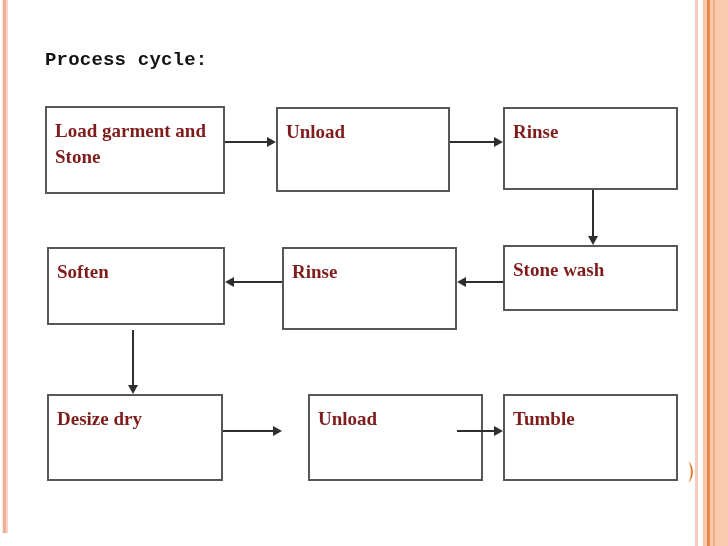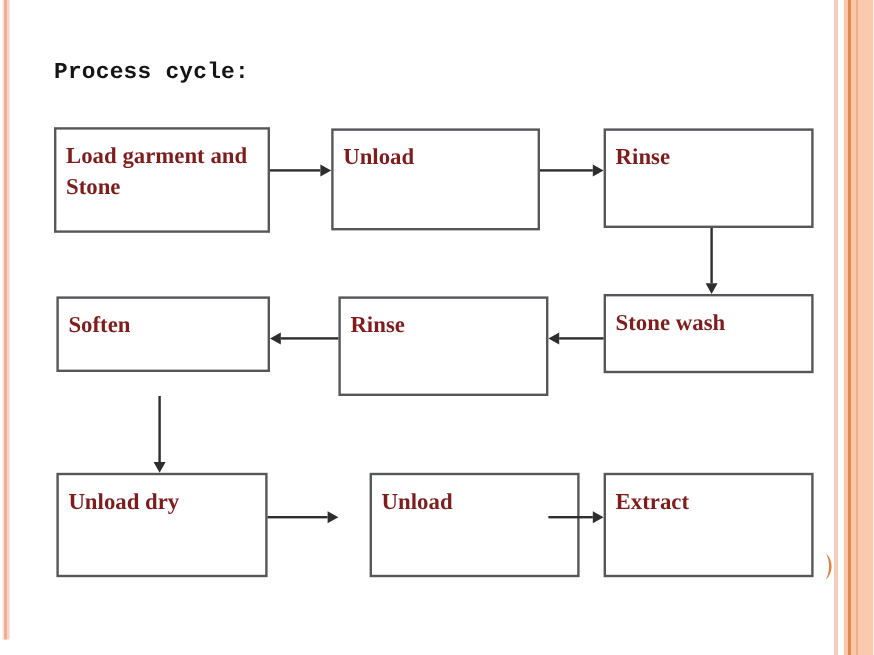--- a/index.html
+++ b/index.html
@@ -64,21 +64,21 @@
     font-size: 19px;
     font-weight: 600;
     line-height: 1.35;
     color: #7f1d1d;
   }
   .n-load      { left: 45px;  top: 106px; width: 180px; height: 88px; }
   .n-desize    { left: 276px; top: 107px; width: 174px; height: 85px; }
   .n-rinse1    { left: 503px; top: 107px; width: 175px; height: 83px; }
   .n-stonewash { left: 503px; top: 245px; width: 175px; height: 66px; }
   .n-rinse2    { left: 282px; top: 247px; width: 175px; height: 83px; }
-  .n-soften    { left: 47px;  top: 247px; width: 178px; height: 63px; }
+  .n-soften    { left: 47px;  top: 247px; width: 178px; height: 78px; }
   .n-tumbledry { left: 47px;  top: 394px; width: 176px; height: 87px; }
   .n-unload    { left: 282px; top: 394px; width: 175px; height: 87px; margin-left: 26px; }
   .n-extract   { left: 503px; top: 394px; width: 175px; height: 87px; }
 
   
   .arrow { position: absolute; background: #2e2e2e; }
   .arrow.h { height: 2px; }
   .arrow.v { width: 2px; }
   .arrow::after { content: ""; position: absolute; width: 0; height: 0; }
   .arrow.right::after {
@@ -122,23 +122,23 @@
   <h1 class="title">Process cycle:</h1>
 
   <div>
 
     <div class="node n-load">Load garment and Stone</div>
     <div class="node n-desize">Unload</div>
     <div class="node n-rinse1">Rinse</div>
     <div class="node n-stonewash">Stone wash</div>
     <div class="node n-rinse2">Rinse</div>
     <div class="node n-soften">Soften</div>
-    <div class="node n-tumbledry">Unload dry</div>
+    <div class="node n-tumbledry">Desize dry</div>
     <div class="node n-unload">Unload</div>
-    <div class="node n-extract">Extract</div>
+    <div class="node n-extract">Tumble</div>
 
     <div class="arrow h right a1"></div>
     <div class="arrow h right a2"></div>
     <div class="arrow v down a3"></div>
     <div class="arrow h left a4"></div>
     <div class="arrow h left a5"></div>
     <div class="arrow v down a6"></div>
     <div class="arrow h right a7"></div>
     <div class="arrow h right a8"></div>
 

